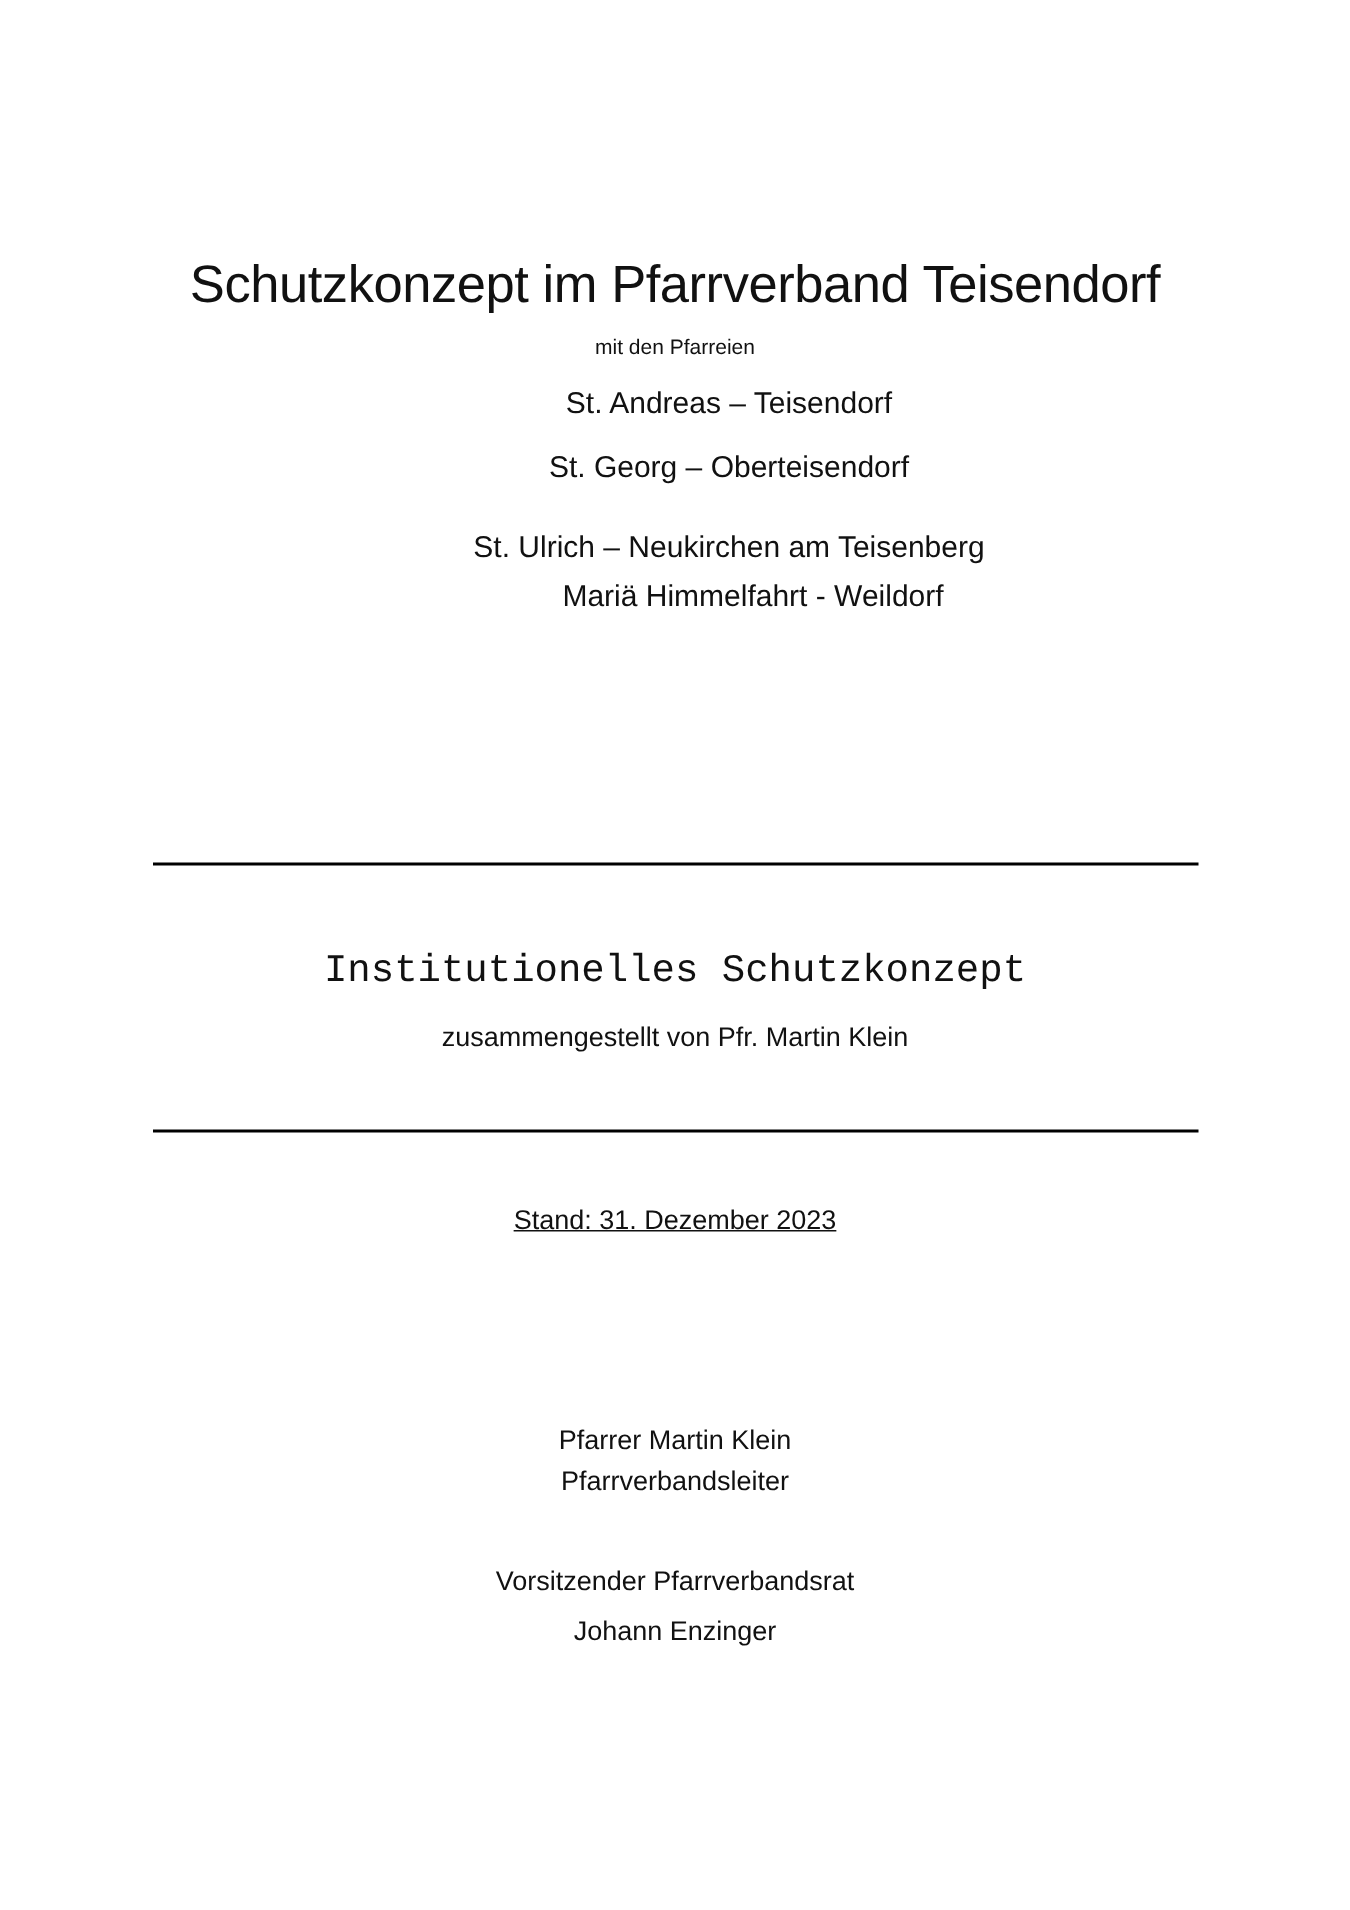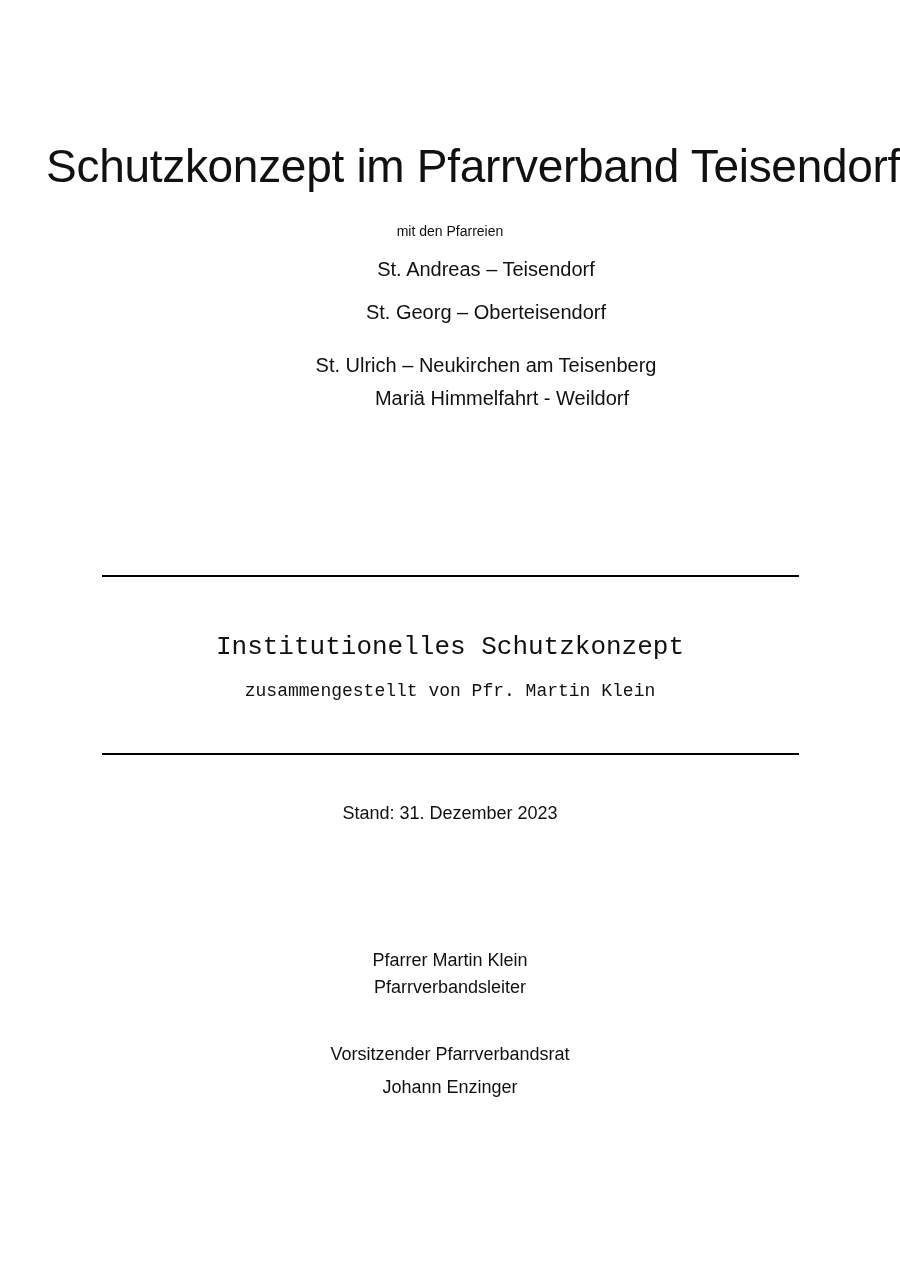--- a/index.html
+++ b/index.html
@@ -16,25 +16,24 @@
       color: #111111;
     }
     .abs {
       position: absolute;
       left: 0;
       width: 900px;
       text-align: center;
       white-space: nowrap;
     }
     .title {
-      top: 144px;
-      font-size: 46px;
+      top: 168px;
+      font-size: 35px;
       letter-spacing: -0.3px;
       line-height: 44px;
-      text-align: right;
     }
     .subtitle-small {
       top: 222px;
       font-size: 14px;
       line-height: 18px;
     }
     .parish {
       font-size: 20px;
       line-height: 26px;
       margin-left: 36px;
@@ -49,26 +48,26 @@
     .section-title {
       top: 631px;
       font-size: 26px;
       line-height: 32px;
       font-family: Liberation Mono, monospace;
     }
     .compiled {
       top: 680px;
       font-size: 18px;
       line-height: 22px;
-      font-family: Liberation Mono, monospace;
     }
     .stand {
       top: 802px;
       font-size: 18px;
       line-height: 22px;
+      text-decoration: underline;
     }
     .sig {
       font-size: 18px;
       line-height: 27px;
     }
   </style>
 </head>
 <body>
 
 <div>

